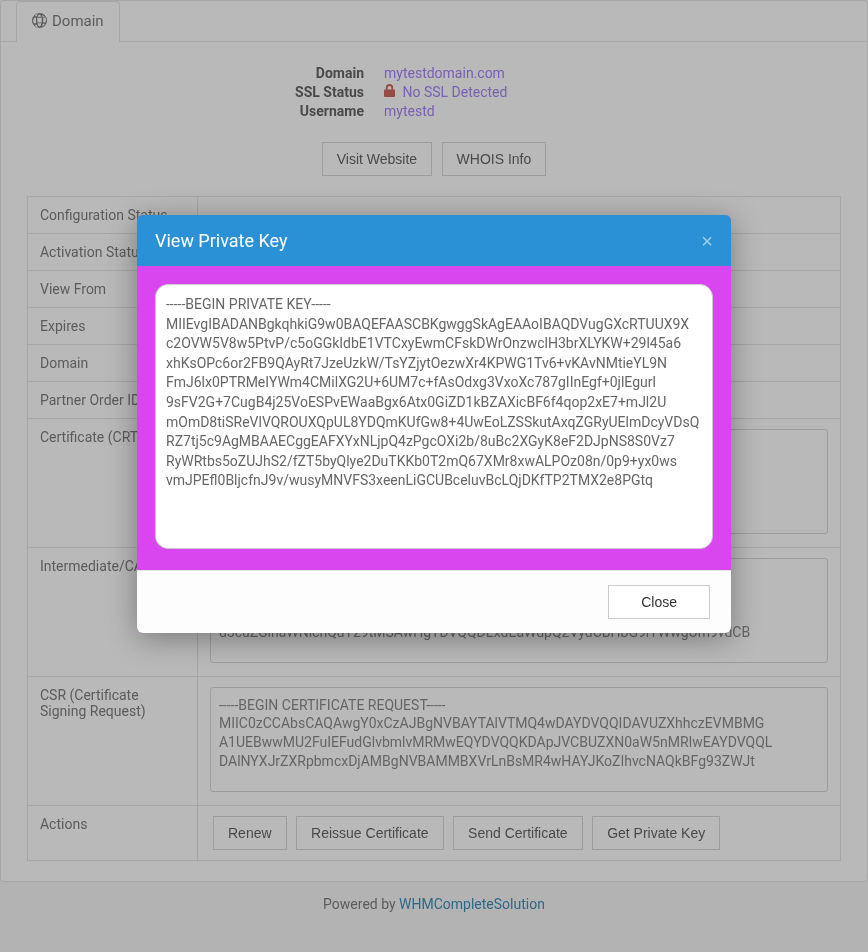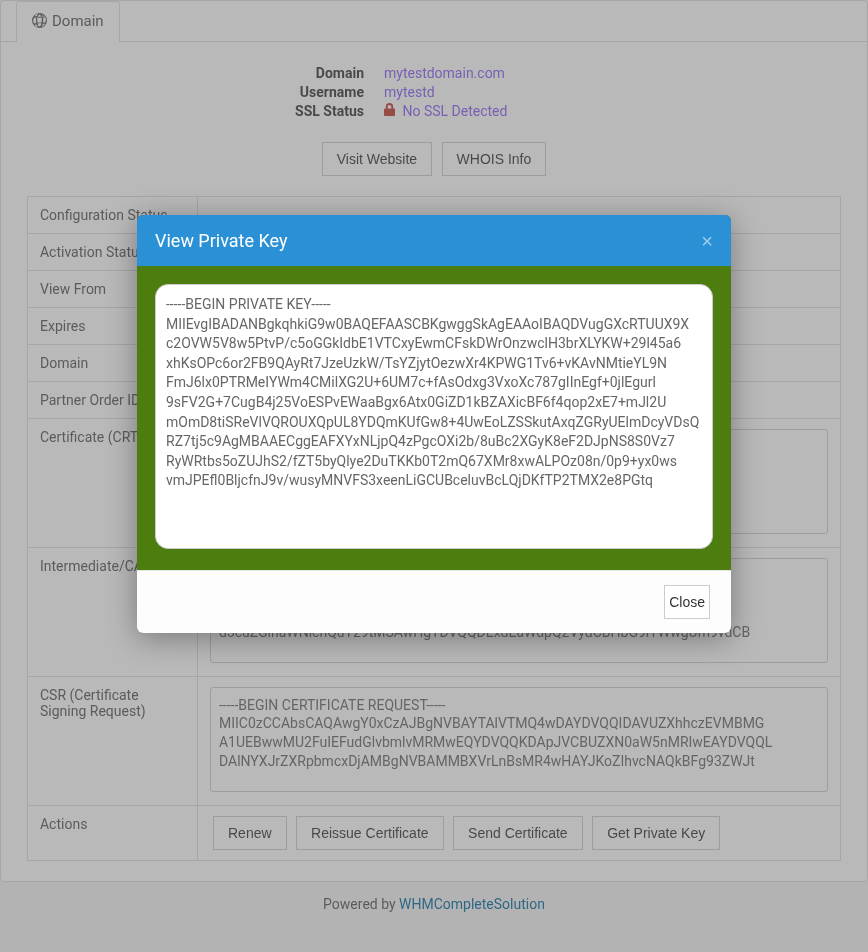--- a/index.html
+++ b/index.html
@@ -121,21 +121,21 @@
     position: absolute;
     inset: 0;
     background: rgba(100,100,100,0.45);
     display: flex;
     justify-content: center;
     align-items: flex-start;
     z-index: 10;
   }
   .modal {
     width: 594px;
-    background: #4d7c0f;
+    background: #d946ef;
     border-radius: 6px;
     margin-top: 215px;
     box-shadow: 0 5px 30px rgba(0,0,0,0.35);
     overflow: hidden;
   }
   .modal-header {
     background: #2b91d6;
     color: #fff;
     padding: 15px 18px;
     display: flex;
@@ -170,55 +170,55 @@
     overflow-y: scroll;
     line-height: 1.4;
   }
   .modal-footer {
     border-top: 1px solid #e5e5e5;
     padding: 14px 18px;
     text-align: right;
     background: #fdfdfd;
   }
   .modal-footer .btn {
-    padding: 8px 4px;
+    padding: 8px 32px;
   }
 </style>
 </head>
 <body>
 
 <div class="page-wrap">
   <div class="tab-bar">
     <div class="tab">
       <span class="tab-icon">
         <svg width="15" height="15" viewBox="0 0 16 16" fill="#555">
             <path d="M8 0a8 8 0 100 16A8 8 0 008 0zm5.9 5h-2.3c-.2-1.2-.6-2.3-1.1-3.2A6.5 6.5 0 0113.9 5zM8 1.5c.7 0 1.6 1.3 2 3.5H6c.4-2.2 1.3-3.5 2-3.5zM2.1 11a6.5 6.5 0 010-6h2.3c-.1.9-.2 1.9-.2 3s.1 2.1.2 3H2.1zm.8 1.5h2.3c.2 1.2.6 2.3 1.1 3.2A6.5 6.5 0 012.9 12.5zm2.3-9H2.9a6.5 6.5 0 013.4-3.2c-.5.9-.9 2-1.1 3.2zM8 14.5c-.7 0-1.6-1.3-2-3.5h4c-.4 2.2-1.3 3.5-2 3.5zM10.2 10H5.8c-.1-.9-.2-1.9-.2-3s.1-2.1.2-3h4.4c.1.9.2 1.9.2 3s-.1 2.1-.2 3zm.3 4.7c.5-.9.9-2 1.1-3.2h2.3a6.5 6.5 0 01-3.4 3.2zm1.3-4.7c.1-.9.2-1.9.2-3s-.1-2.1-.2-3h2.3a6.5 6.5 0 010 6h-2.3z"></path>
           </svg>
       </span><span>Domain</span>
     </div>
   </div>
 
   <div class="info-block">
     <div class="info-row">
       <div class="info-label">Domain</div>
       <div class="info-value">mytestdomain.com</div>
-    </div>
-    <div class="info-row">
-      <div class="info-label">Username</div>
-      <div class="info-value">mytestd</div>
     </div>
     <div class="info-row">
       <div class="info-label">SSL Status</div>
       <div class="info-value">
         <span class="lock-icon">
           <svg width="11" height="13" viewBox="0 0 12 14" fill="#c0392b">
               <path d="M10 6V4a4 4 0 10-8 0v2H1a1 1 0 00-1 1v6a1 1 0 001 1h10a1 1 0 001-1V7a1 1 0 00-1-1h-1zM4 4a2 2 0 114 0v2H4V4z"></path>
             </svg>
         </span><span>No SSL Detected</span>
       </div>
+    </div>
+    <div class="info-row">
+      <div class="info-label">Username</div>
+      <div class="info-value">mytestd</div>
     </div>
   </div>
 
   <div class="btn-row">
     <button class="btn">Visit Website</button>
     <button class="btn">WHOIS Info</button>
   </div>
 
   <table class="ssl-table">
     <tbody>

